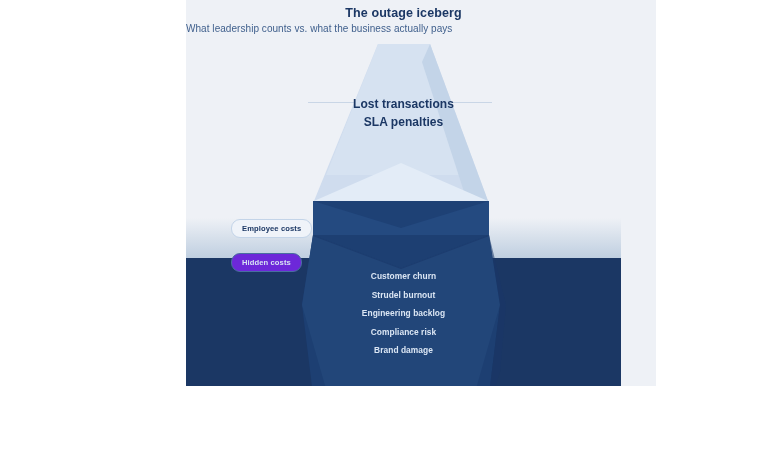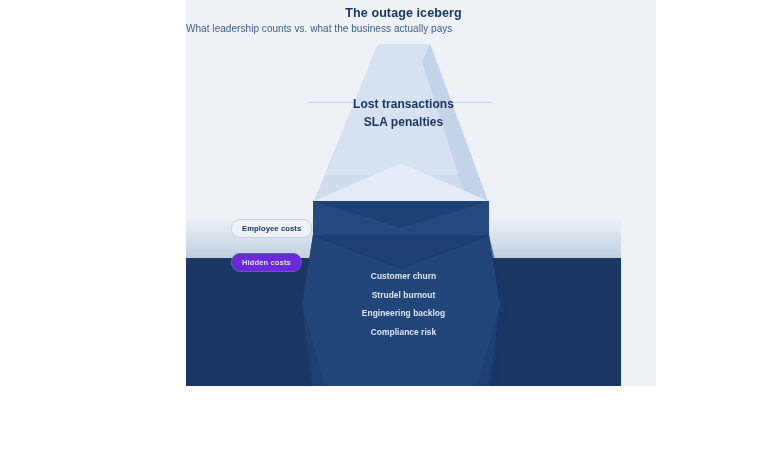--- a/index.html
+++ b/index.html
@@ -194,20 +194,21 @@
     <div class="visible-list">
       <div class="item">Lost transactions</div>
       <div class="item">SLA penalties</div>
     </div>
 
     <div class="hidden-list">
       <div class="item">Customer churn</div>
       <div class="item">Strudel burnout</div>
       <div class="item">Engineering backlog</div>
       <div class="item">Compliance risk</div>
+      <div class="item">Brand damage</div>
     </div>
 
     <div class="badge badge-visible">Employee costs</div>
     <div class="badge badge-hidden">Hidden costs</div>
 
     <div class="footer">Illustration Strudel · strudel.io</div>
 
   </div>
 </div>
 

